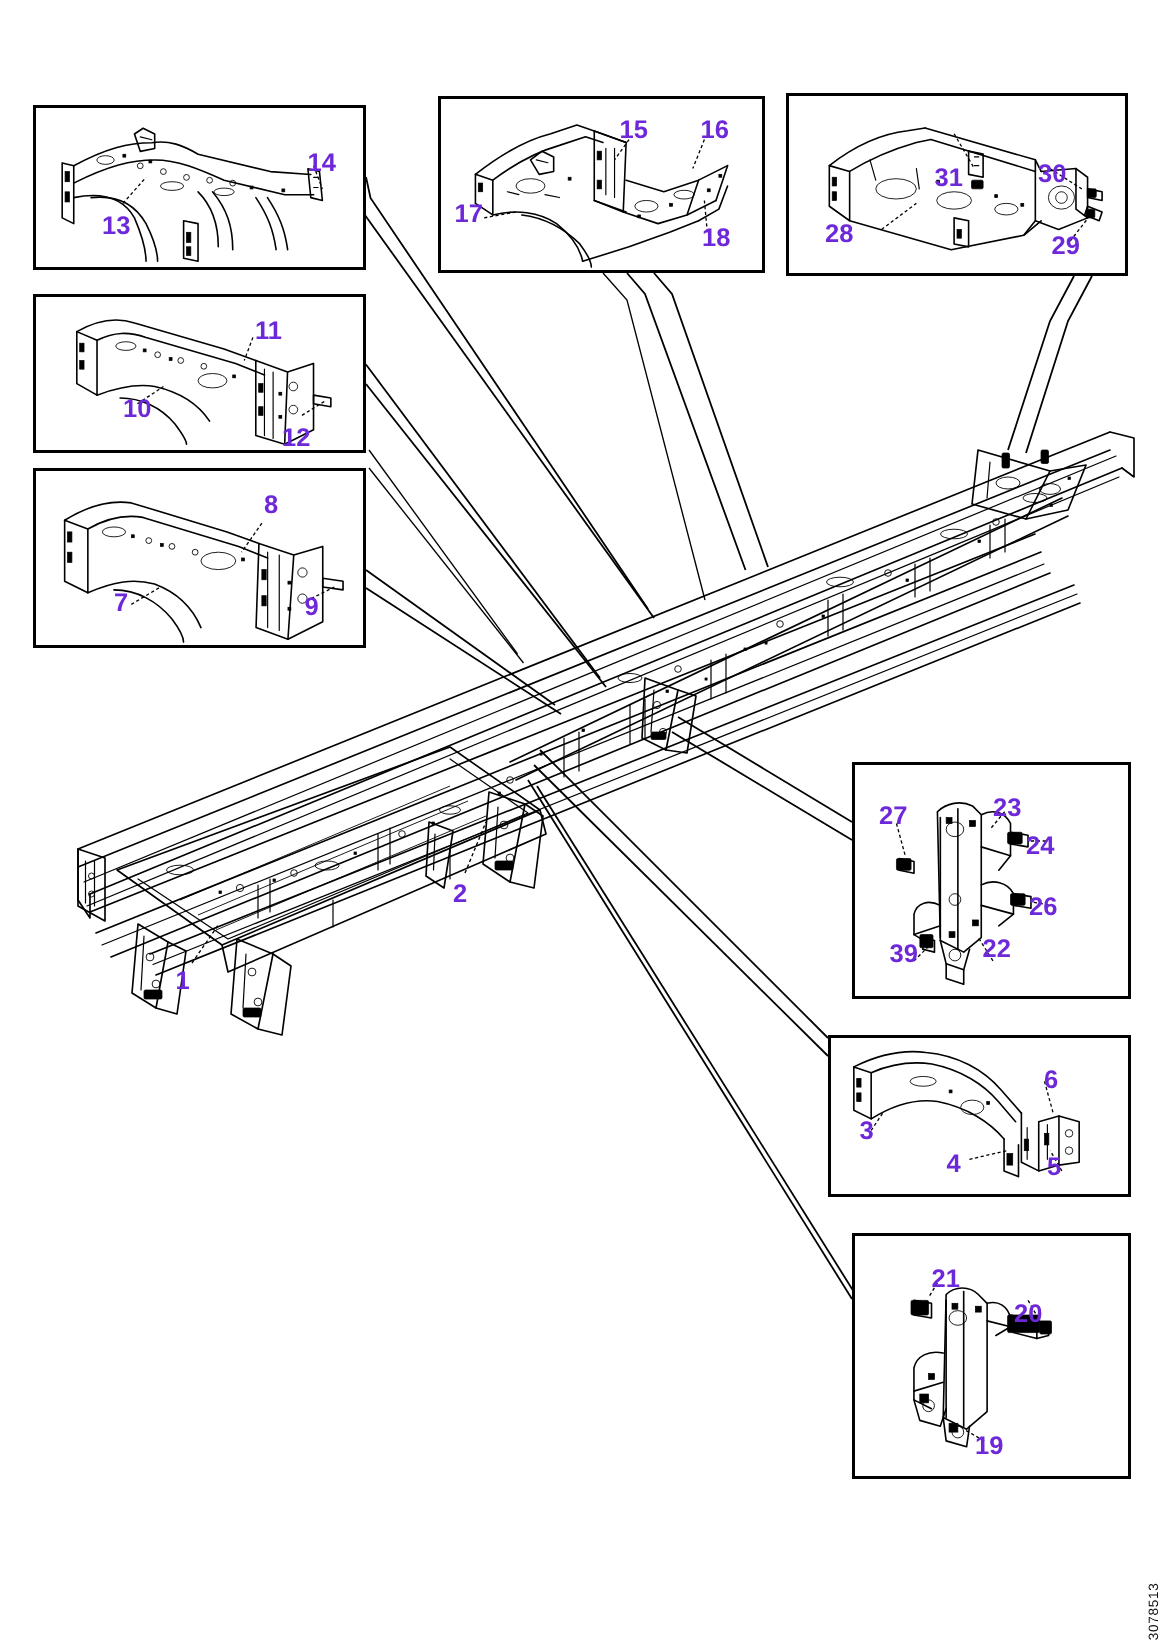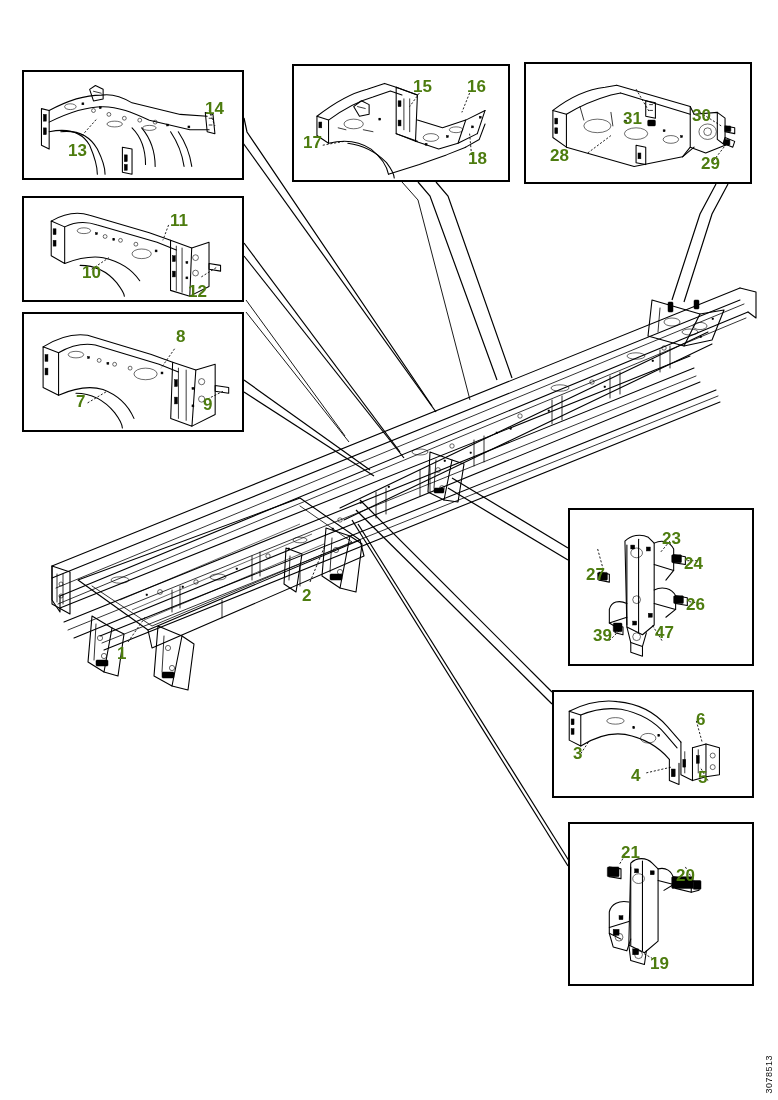--- a/index.html
+++ b/index.html
@@ -2,21 +2,21 @@
 <html><head>
 <meta charset="utf-8">
 <style>
   html,body{margin:0;padding:0;background:#ffffff;}
   body{width:778px;height:1100px;position:relative;overflow:hidden;
        font-family:"Liberation Sans", sans-serif;color:#000;}
   #page{position:absolute;left:0;top:0;width:778px;height:1100px;background:#fff;}
   svg.layer{position:absolute;left:0;top:0;width:778px;height:1100px;overflow:visible;}
   .callout-box{position:absolute;border:2px solid #000;background:#fff;box-sizing:border-box;}
   .num{position:absolute;font-family:"Liberation Sans",sans-serif;font-weight:bold;
-       font-size:17px;line-height:17px;color:#4d7c0f;letter-spacing:0px;white-space:nowrap;}
+       font-size:17px;line-height:17px;color:#6d28d9;letter-spacing:0px;white-space:nowrap;}
   .wm{position:absolute;right:4px;bottom:6px;font-size:9px;letter-spacing:.5px;
       writing-mode:vertical-rl;transform:rotate(180deg);color:#111;
       font-family:"Liberation Sans",sans-serif;}
   .ink{fill:none;stroke:#000;stroke-width:1.1;stroke-linecap:round;stroke-linejoin:round;}
   .ink-thin{fill:none;stroke:#000;stroke-width:0.8;stroke-linecap:round;stroke-linejoin:round;}
   .ink-hair{fill:none;stroke:#000;stroke-width:0.6;}
   .fillblk{fill:#000;stroke:#000;stroke-width:0.5;}
   .leader{fill:none;stroke:#000;stroke-width:1.2;}
   .lead-thin{fill:none;stroke:#000;stroke-width:0.9;}
   .ptr{fill:none;stroke:#000;stroke-width:0.9;stroke-dasharray:2.2 1.8;}
@@ -475,26 +475,26 @@
         </g>
       </g>
       <path class="ptr" d="M28,40 L34,62"></path>
       <path class="ptr" d="M102,32 L92,44"></path>
       <path class="ptr" d="M120,52 L132,52"></path>
       <path class="ptr" d="M122,94 L134,96"></path>
       <path class="ptr" d="M40,134 L50,124"></path>
       <path class="ptr" d="M94,134 L84,118"></path>
     </svg>
   </div>
-  <div class="num" style="left:586px;top:535px;margin-top:31px;">27</div>
+  <div class="num" style="left:586px;top:535px;">27</div>
   <div class="num" style="left:662px;top:530px;">23</div>
   <div class="num" style="left:684px;top:555px;">24</div>
   <div class="num" style="left:686px;top:596px;">26</div>
   <div class="num" style="left:593px;top:627px;">39</div>
-  <div class="num" style="left:655px;top:624px;">47</div>
+  <div class="num" style="left:655px;top:624px;">22</div>
 
   <div class="callout-box" style="left:552px;top:690px;width:202px;height:108px;">
     <svg viewBox="0 0 202 108" style="width:100%;height:100%;display:block;">
       <g>
         <path class="ink" d="M14,20 L14,50 L26,56 L26,24 Z"></path>
         <path class="ink" d="M14,20 C30,12 48,8 64,10 C86,12 104,22 116,36 L130,52"></path>
         <path class="ink" d="M26,24 C40,18 54,16 68,18 C88,22 104,32 114,44 L126,58"></path>
         <path class="ink" d="M26,56 C42,46 58,42 72,44 C92,48 108,58 118,70"></path>
         <path class="ink" d="M130,52 L130,86 L142,92 L142,58"></path>
         <path class="ink" d="M142,58 L156,54 L156,88 L142,92"></path>

